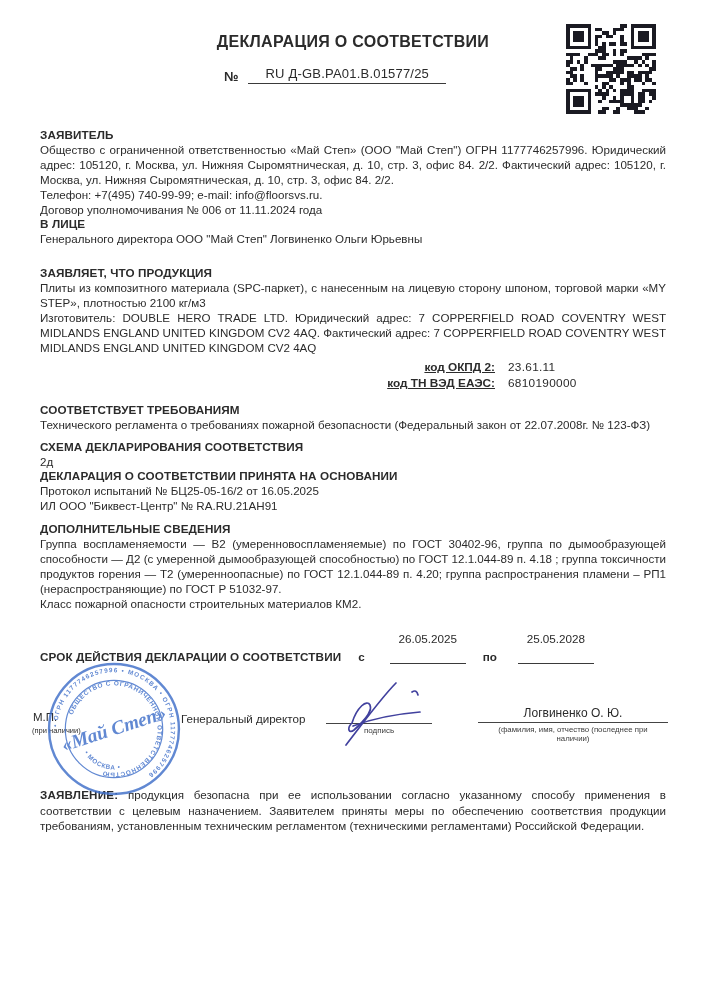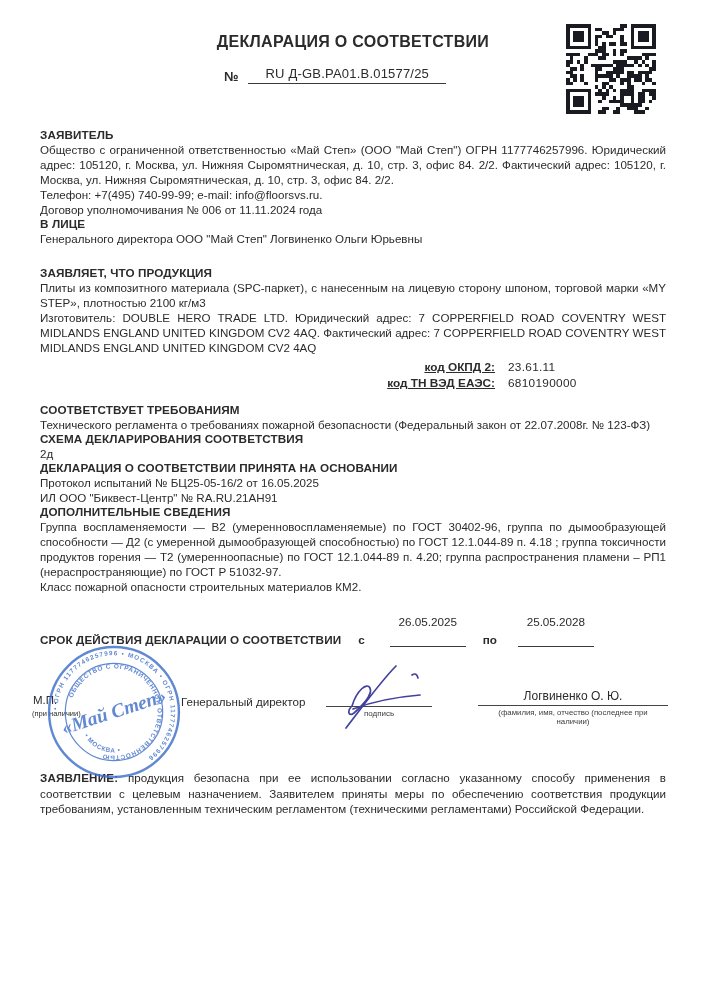--- a/index.html
+++ b/index.html
@@ -32,22 +32,22 @@
   .qr{position:absolute;left:526px;top:-9px;width:90px;height:90px;}
   h2{
     font-size:11.7px;font-weight:bold;margin:0;line-height:14px;letter-spacing:.1px;
   }
   p{margin:0;font-size:11.6px;line-height:15px;}
   .just{text-align:justify;}
   .sec{margin-top:0;}
   .mt-app{margin-top:44px;}
   .mt-6{}
   .mt-4{margin-top:20px;}
-  .mt-8{}
-  .mt-9{}
+  .mt-8{margin-top:8px;}
+  .mt-9{margin-top:9px;}
   .mt-12{margin-top:12px;}
   .codes{margin-top:4px;}
   .code-row{display:flex;font-size:11.8px;line-height:16px;}
   .code-label{flex:0 0 455px;text-align:right;font-weight:bold;text-decoration:underline;}
   .code-value{margin-left:13px;letter-spacing:.3px;}
   .validity{
     margin-top:20px;display:flex;align-items:flex-end;
     font-size:11.7px;line-height:15px;
   }
   .validity .vh{font-weight:bold;letter-spacing:.1px;}

